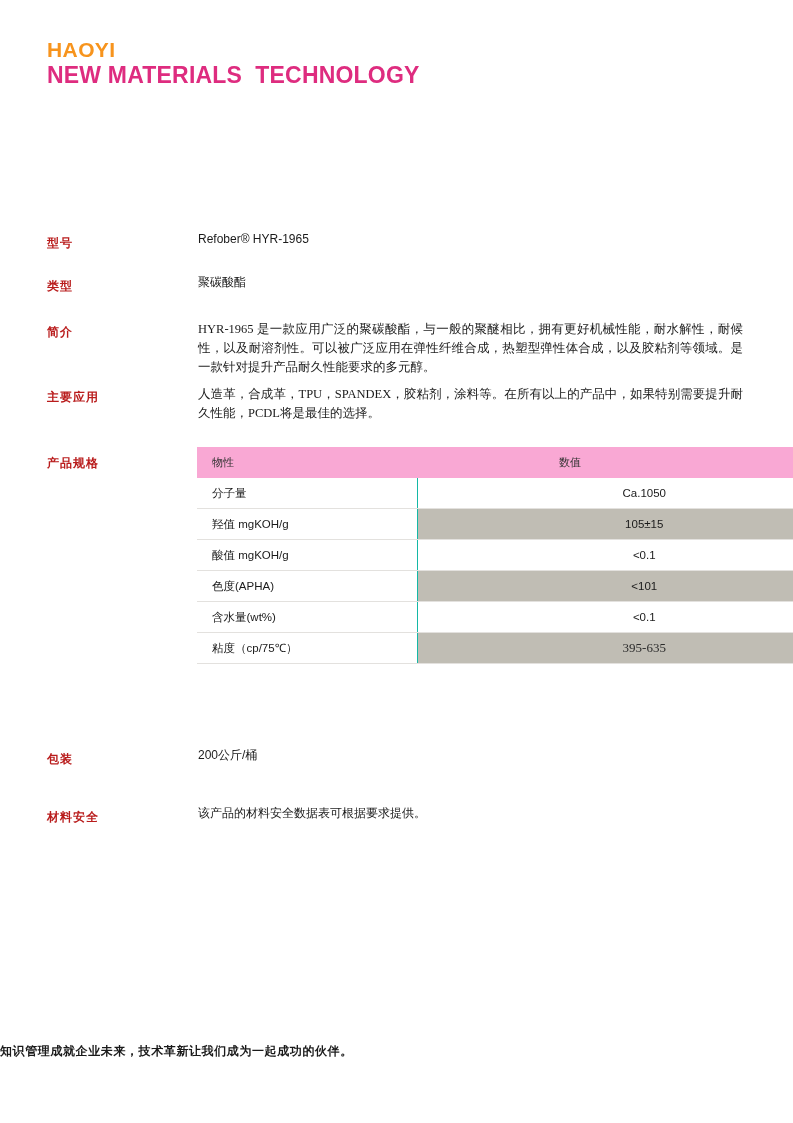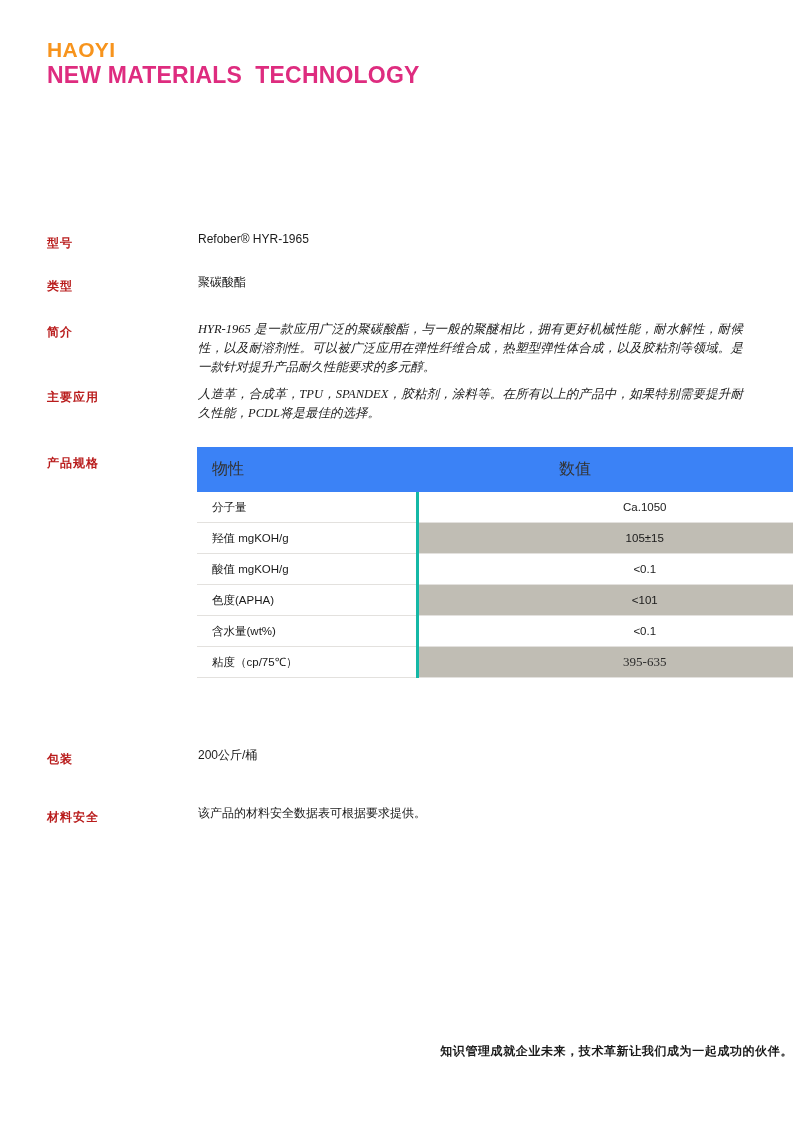--- a/index.html
+++ b/index.html
@@ -116,41 +116,40 @@
   .field-value-serif {
     position: absolute;
     left: 198px;
     top: 0;
     width: 545px;
     font-family: "Liberation Serif", serif;
     font-size: 12.5px;
     line-height: 19px;
     color: #1a1a1a;
     text-align: justify;
-    font-style: italic;
   }
 
   
   .spec-table {
     position: absolute;
     left: 197px;
     top: 447px;
     width: 517px;
     border-collapse: collapse;
     table-layout: fixed;
   }
   .spec-table th,
   .spec-table td {
     padding: 0;
     margin: 0;
   }
   .spec-head th {
-    background: #3b82f6;
-    height: 45px;
-    font-size: 16px;
+    background: #f9a8d4;
+    height: 31px;
+    font-size: 11px;
     font-weight: normal;
     color: #333333;
     vertical-align: middle;
   }
   .spec-head .th-prop {
     text-align: left;
     padding-left: 15px;
     width: 205px;
   }
   .spec-head .th-val {
@@ -162,42 +161,42 @@
     height: 30px;
     font-size: 11.5px;
     color: #1a1a1a;
     vertical-align: middle;
     border-bottom: 1px solid #e3e1de;
   }
   .spec-row td.cell-prop {
     text-align: left;
     padding-left: 15px;
     background: #ffffff;
-    border-right: 3px solid #14b8a6;
+    border-right: 1px solid #14b8a6;
   }
   .spec-row td.cell-val {
     text-align: center;
     background: #ffffff;
   }
   .spec-row.shaded td.cell-val {
     background: #c0bdb4;
   }
   .spec-row.serif td.cell-val {
     font-family: "Liberation Serif", serif;
     font-size: 13px;
     color: #2b2b2b;
   }
 
   
   .footer-slogan {
     position: absolute;
     left: 0;
     top: 1043px;
     width: 793px;
-    text-align: right;
+    text-align: left;
     font-size: 12px;
     font-weight: bold;
     letter-spacing: 0.6px;
     color: #1a1a1a;
   }
 </style>
 </head>
 <body>
 
 <div class="page">

